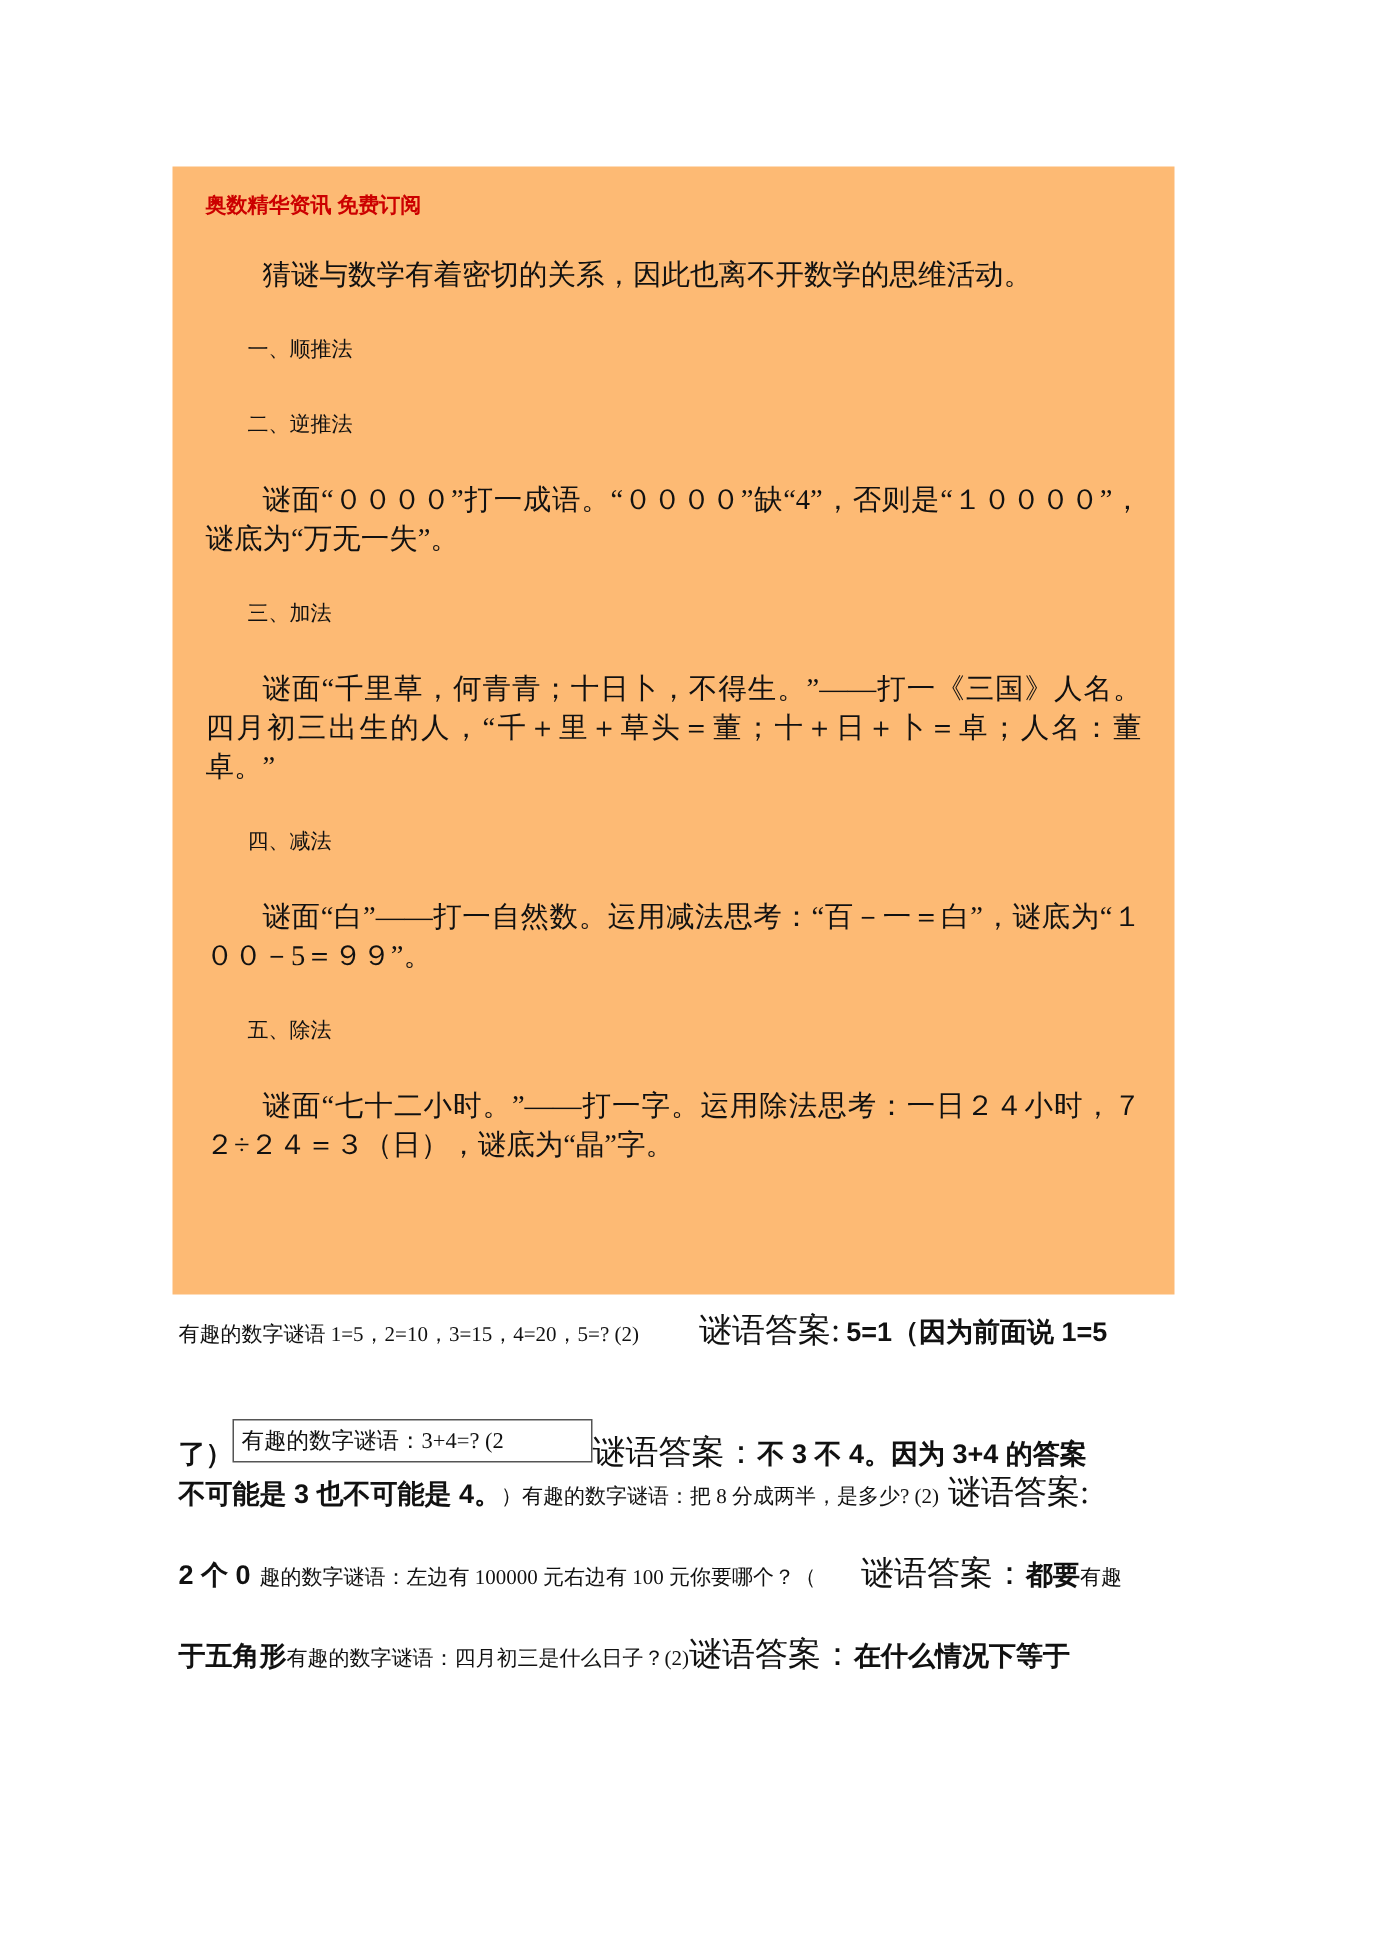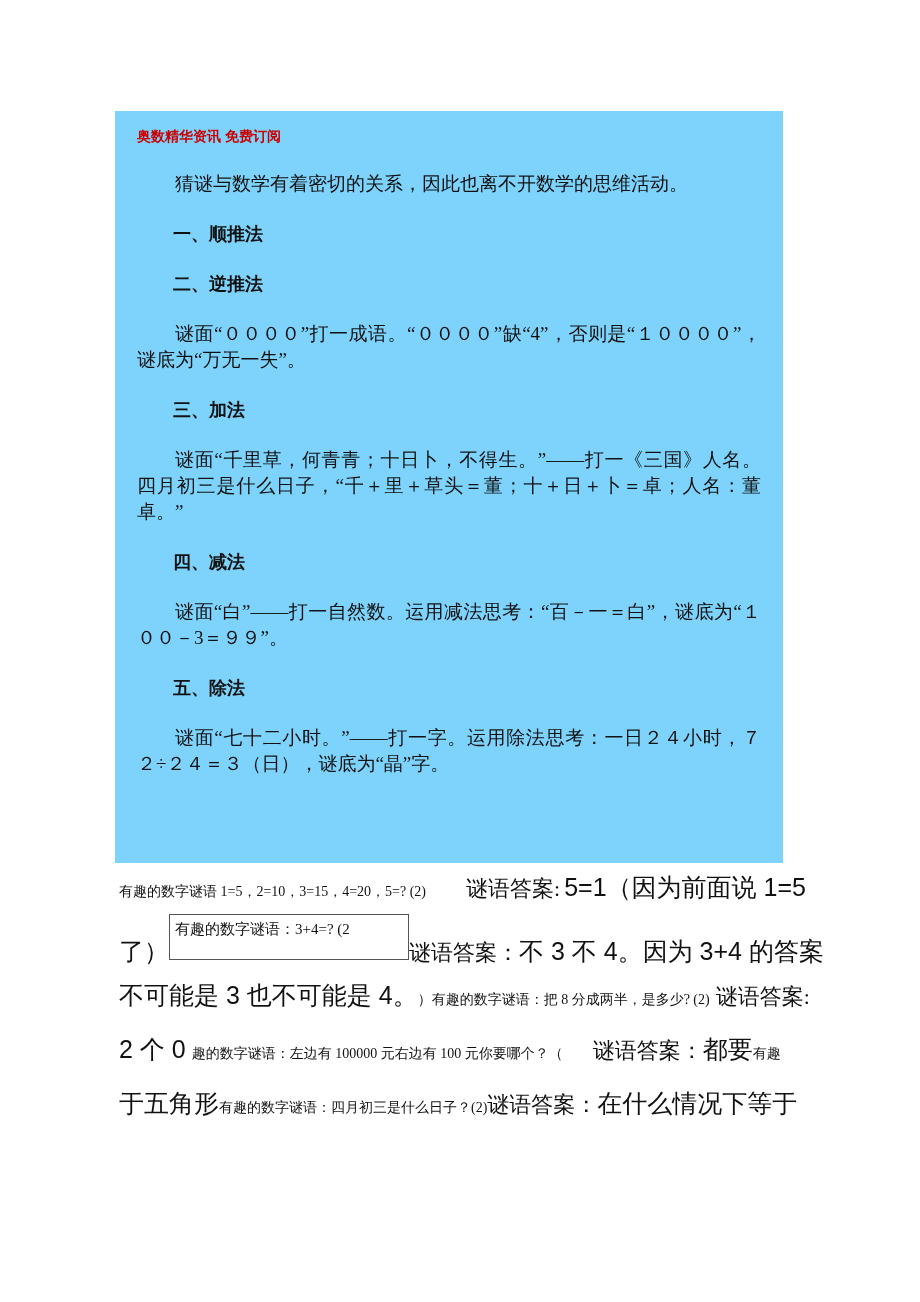--- a/index.html
+++ b/index.html
@@ -16,44 +16,44 @@
     overflow: hidden;
   }
 
   
   .panel {
     position: absolute;
     left: 115px;
     top: 111px;
     width: 668px;
     height: 752px;
-    background: #7dd3fc;
+    background: #fdba74;
     box-sizing: border-box;
     padding: 12px 22px 12px 22px;
   }
   .panel-header {
     font-family: "Liberation Sans", "DejaVu Sans", sans-serif;
     font-weight: bold;
     font-size: 14px;
     line-height: 22px;
     color: #cc0000;
     margin: 2px 0 0 0;
     cursor: pointer;
   }
   .panel p.body-para {
     font-size: 19px;
     line-height: 26px;
     margin: 24px 0 0 0;
     text-indent: 2em;
     text-align: justify;
   }
   .panel h3.sec-heading {
-    font-size: 18px;
+    font-size: 14px;
     line-height: 26px;
-    font-weight: bold;
+    font-weight: normal;
     margin: 24px 0 0 0;
     text-indent: 2em;
   }
 
   
   .riddles {
     position: absolute;
     left: 115px;
     top: 860px;
     width: 740px;
@@ -65,60 +65,61 @@
     line-height: 54px;
   }
   .seg-small {
     font-size: 14px;
   }
   .seg-ans {
     font-size: 22px;
     margin-top: 20px;
   }
   .seg-bold {
-    font-size: 25px;
-    font-weight: normal;
+    font-size: 18px;
+    font-weight: bold;
     font-family: "Liberation Sans", "DejaVu Sans", sans-serif;
   }
   .seg-box {
     display: inline-block;
     box-sizing: border-box;
     width: 240px;
-    height: 46px;
+    height: 29px;
     line-height: 28px;
     border: 1px solid #555555;
     background: #ffffff;
     font-size: 15px;
     padding: 0 5px;
     vertical-align: baseline;
     overflow: hidden;
+    margin-top: 32px;
   }
   .gap40 { display: inline-block; width: 40px; }
   .gap30 { display: inline-block; width: 30px; }
   .gap20 { display: inline-block; width: 20px; }
   .gap6  { display: inline-block; width: 6px; }
 </style>
 </head>
 <body>
 
 <div class="panel">
   <div class="panel-header">奥数精华资讯 免费订阅</div>
 
   <p class="body-para">猜谜与数学有着密切的关系，因此也离不开数学的思维活动。</p>
 
   <h3 class="sec-heading">一、顺推法</h3>
 
   <h3 class="sec-heading">二、逆推法</h3>
   <p class="body-para">谜面“００００”打一成语。“００００”缺“4”，否则是“１００００”，谜底为“万无一失”。</p>
 
   <h3 class="sec-heading">三、加法</h3>
-  <p class="body-para">谜面“千里草，何青青；十日卜，不得生。”——打一《三国》人名。四月初三是什么日子，“千＋里＋草头＝董；十＋日＋卜＝卓；人名：董卓。”</p>
+  <p class="body-para">谜面“千里草，何青青；十日卜，不得生。”——打一《三国》人名。四月初三出生的人，“千＋里＋草头＝董；十＋日＋卜＝卓；人名：董卓。”</p>
 
   <h3 class="sec-heading">四、减法</h3>
-  <p class="body-para">谜面“白”——打一自然数。运用减法思考：“百－一＝白”，谜底为“１００－3＝９９”。</p>
+  <p class="body-para">谜面“白”——打一自然数。运用减法思考：“百－一＝白”，谜底为“１００－5＝９９”。</p>
 
   <h3 class="sec-heading">五、除法</h3>
   <p class="body-para">谜面“七十二小时。”——打一字。运用除法思考：一日２４小时，７２÷２４＝３（日），谜底为“晶”字。</p>
 </div>
 
 <div class="riddles">
 
   <div class="rline">
     <span class="seg-small">有趣的数字谜语 1=5，2=10，3=15，4=20，5=? (2)</span><span class="gap40"></span><span class="seg-ans">谜语答案:</span>
     <span class="seg-bold">5=1（因为前面说 1=5</span>

